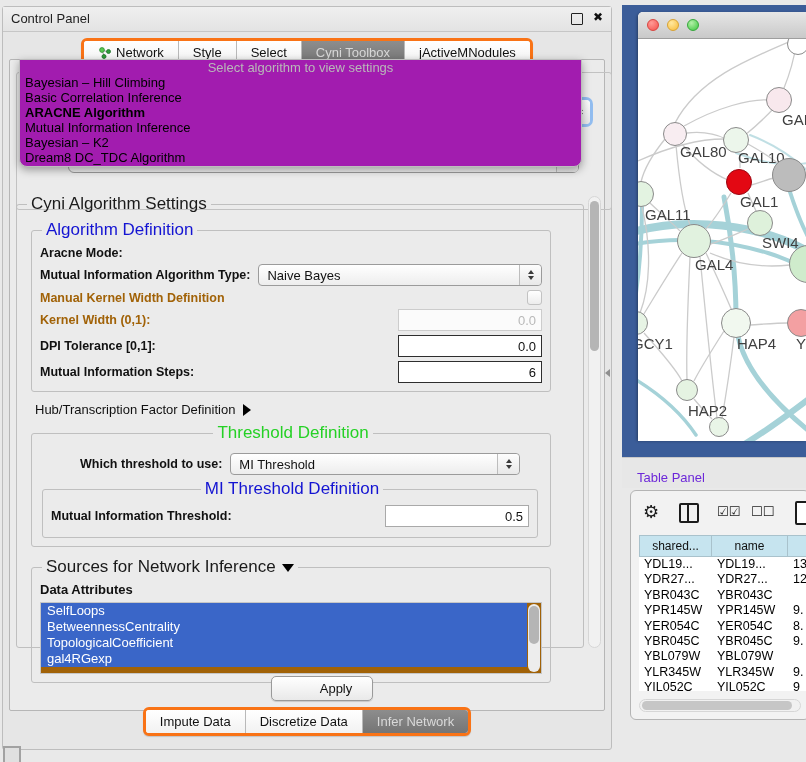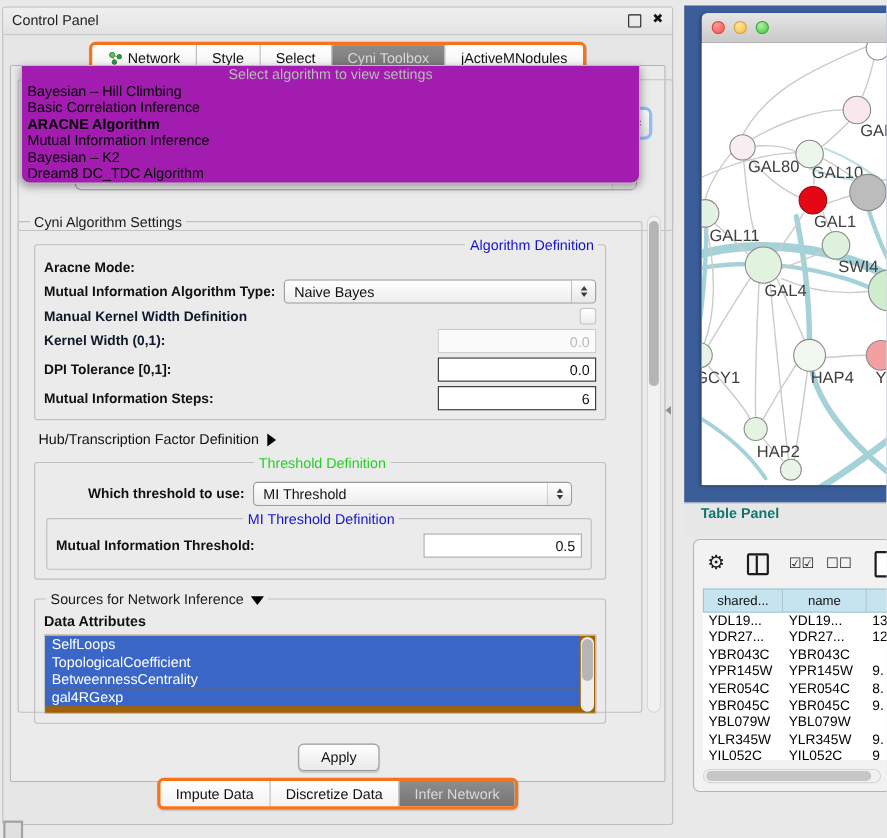--- a/index.html
+++ b/index.html
@@ -39,27 +39,27 @@
   .combo-infer .stp{box-shadow:0 0 0 3px #92bdf0;border-radius:4px;margin:1px;}
   .combo-bg{position:absolute;left:58px;top:83px;width:511px;height:30px;z-index:1;color:#c4c4c4;border-radius:6px;}
   
   .popup{position:absolute;left:9px;top:-1px;width:561px;height:106px;background:#a21caf;z-index:40;
          border:1px solid #bdbdbd;border-radius:0 0 8px 8px;box-shadow:0 3px 8px rgba(0,0,0,.35);overflow:hidden;}
   .popup-prompt{text-align:center;color:#b9b9b9;font-size:13px;height:15px;line-height:15px;}
   .popup-item{font-size:13px;height:15px;line-height:15px;padding-left:5px;color:#000;}
   .popup-item.selected{font-weight:bold;}
   
   fieldset{border:1px solid #bfbfbf;border-radius:3px;margin:0;padding:2px 8px 8px;}
-  legend{font-size:13px;padding:0 4px;margin-left:2px;color:#1a1a1a;}
+  legend{font-size:17px;padding:0 4px;margin-left:2px;color:#1a1a1a;}
   legend.blue{color:#1414d2;}
   legend.green{color:#25d125;}
   .settings{position:absolute;left:6px;top:134px;width:568px;height:454px;box-sizing:border-box;}
   .frow{display:flex;align-items:center;margin:4px 0;}
   .flabel{font-size:12.5px;font-weight:bold;margin-right:8px;white-space:nowrap;}
-  .flabel.gray{color:#0f172a;}
+  .flabel.gray{color:#a16207;}
   .fspacer{flex:1;}
   .tfield{height:20px;background:#fff;border:1px solid #2e2e2e;font-size:13px;display:flex;
           align-items:center;justify-content:flex-end;padding:0 5px;width:132px;box-sizing:content-box;}
   .tfield.light{border-color:#a9a9a9;}
   .tfield.disabled{border-color:#cccccc;color:#b9b9b9;background:#fbfbfb;}
   .checkbox{width:13px;height:13px;border:1px solid #c2c2c2;border-radius:3px;background:linear-gradient(#fff,#ececec);}
   .hub-row{display:flex;align-items:center;margin:10px 0 6px 10px;font-size:13px;}
   .tri-right{width:0;height:0;border-top:6px solid transparent;border-bottom:6px solid transparent;border-left:8px solid #000;margin-left:8px;}
   .tri-down{width:0;height:0;border-left:6px solid transparent;border-right:6px solid transparent;border-top:8px solid #000;display:inline-block;margin-left:6px;vertical-align:middle;}
   .attr-label{font-size:13px;font-weight:bold;margin:3px 0 5px 0;}
@@ -68,21 +68,21 @@
   
   .sb-v{position:absolute;width:13px;background:#f1f1f1;border:1px solid #d6d6d6;border-radius:7px;box-sizing:border-box;}
   .sb-h{position:absolute;height:13px;background:#f1f1f1;border:1px solid #d6d6d6;border-radius:7px;box-sizing:border-box;}
   .sb-thumb-v{position:absolute;left:1px;right:1px;border-radius:6px;background:#b5b5b5;}
   .sb-thumb-h{position:absolute;top:1px;bottom:1px;border-radius:6px;background:#c6c6c6;}
   .main-sb{right:3px;top:136px;height:452px;}
   .list-sb{right:1px;top:1px;bottom:1px;width:12px;border:none;background:#ededed;}
   
   .apply-btn{position:absolute;left:261px;top:616px;width:72px;height:23px;border:1px solid #9a9a9a;
              border-radius:5px;background:linear-gradient(#ffffff,#e9e9e9);font-size:13px;
-             display:flex;align-items:center;justify-content:center;box-shadow:0 1px 1px rgba(0,0,0,.15);}
+             display:flex;align-items:center;justify-content:center;box-shadow:0 1px 1px rgba(0,0,0,.15);padding-left:28px;}
   .tabbar.bottom{top:700px;}
   
   .divider-arrow{position:absolute;left:605px;top:369px;width:0;height:0;
                  border-top:4px solid transparent;border-bottom:4px solid transparent;border-right:5px solid #8f8f8f;}
   .mini-box{position:absolute;left:3px;top:746px;width:14px;height:18px;border:2px solid #a2a2a2;background:#e0e0e0;}
   
   .netarea{position:absolute;left:622px;top:5px;width:184px;height:452px;background:#3b5d99;}
   .netwin{position:absolute;left:16px;top:7px;width:168px;height:428px;background:#fff;border-radius:5px 0 0 0;
           box-shadow:-1px 1px 3px rgba(0,0,0,.35);}
   .net-titlebar{height:26px;background:linear-gradient(#e6e6e6,#c9c9c9);border-bottom:1px solid #9e9e9e;
@@ -90,21 +90,21 @@
   .tl{position:absolute;top:7px;width:12px;height:12px;border-radius:50%;box-sizing:border-box;}
   .tl.red{left:9px;background:radial-gradient(circle at 35% 30%,#ff9b96,#f4504c);border:1px solid #d8443f;}
   .tl.yellow{left:29px;background:radial-gradient(circle at 35% 30%,#ffe8a0,#f8bb37);border:1px solid #d8a232;}
   .tl.green{left:49px;background:radial-gradient(circle at 35% 30%,#b3f0a8,#3bc63e);border:1px solid #35a83a;}
   .net-canvas{position:relative;width:168px;height:402px;overflow:hidden;background:#fff;}
   .net-node{position:absolute;border-radius:50%;border:1px solid #8a8a8a;box-sizing:border-box;}
   .net-label{position:absolute;font-size:15px;color:#404040;white-space:nowrap;}
   
   .tp-titlebar{position:absolute;left:622px;top:457px;width:184px;height:30px;background:#e7e7e7;
                border-top:1px solid #c9c9c9;}
-  .tp-title{position:absolute;left:15px;top:1px;font-size:13px;color:#0f766e;font-weight:bold;}
+  .tp-title{position:absolute;left:15px;top:12px;font-size:13px;color:#6d28d9;}
   .tpanel{position:absolute;left:630px;top:490px;width:180px;height:230px;background:#f2f2f2;
           border:1px solid #b4b4b4;border-radius:6px;overflow:hidden;box-sizing:border-box;}
   .tp-toolbar{position:relative;height:44px;}
   .gear-ic{position:absolute;left:12px;top:10px;font-size:18px;color:#1c1c1c;}
   .cols-ic{position:absolute;left:48px;top:12px;width:16px;height:16px;border:2px solid #1c1c1c;border-radius:2px;}
   .cols-ic::after{content:"";position:absolute;left:6px;top:0;bottom:0;width:2px;background:#1c1c1c;}
   .checks-ic{position:absolute;left:86px;top:13px;font-size:13px;letter-spacing:0px;color:#1c1c1c;}
   .boxes-ic{position:absolute;left:120px;top:13px;font-size:13px;color:#1c1c1c;}
   .file-ic{position:absolute;right:-6px;top:10px;width:16px;height:20px;border:2px solid #1c1c1c;border-radius:2px;background:#fff;}
   .ttable{position:absolute;left:8px;top:44px;}
@@ -181,21 +181,21 @@
           <div class="popup-item selected">ARACNE Algorithm</div>
           <div class="popup-item">Mutual Information Inference</div>
           <div class="popup-item">Bayesian – K2</div>
           <div class="popup-item">Dream8 DC_TDC Algorithm</div>
         </div>
     </div>
 
     <fieldset class="settings">
       <legend>Cyni Algorithm Settings</legend>
 
-      <fieldset style="margin:4px 24px 0 6px;text-align:right;">
+      <fieldset style="margin:4px 24px 0 6px;">
         <legend class="blue">Algorithm Definition</legend>
 
         <div class="frow">
           <span class="flabel">Aracne Mode:</span>
         </div>
 
         <div class="frow">
           <span class="flabel">Mutual Information Algorithm Type:</span>
           <div class="combo" style="flex:1;">
             <span>Naive Bayes</span>
@@ -269,22 +269,22 @@
       </fieldset>
 
       <fieldset style="margin:10px 24px 0 6px;">
         <legend>
           <span>Sources for Network Inference</span><span class="tri-down"></span>
         </legend>
         <div class="attr-label">Data Attributes</div>
         <div class="listbox">
           <div id="attr-items">
               <div class="list-item">SelfLoops</div>
+              <div class="list-item">BetweennessCentrality</div>
               <div class="list-item">TopologicalCoefficient</div>
-              <div class="list-item">BetweennessCentrality</div>
               <div class="list-item">gal4RGexp</div>
             </div>
           <div class="sb-v list-sb">
             <div class="sb-thumb-v" style="top:2px;height:38px;"></div>
           </div>
         </div>
       </fieldset>
 
     </fieldset>
 

